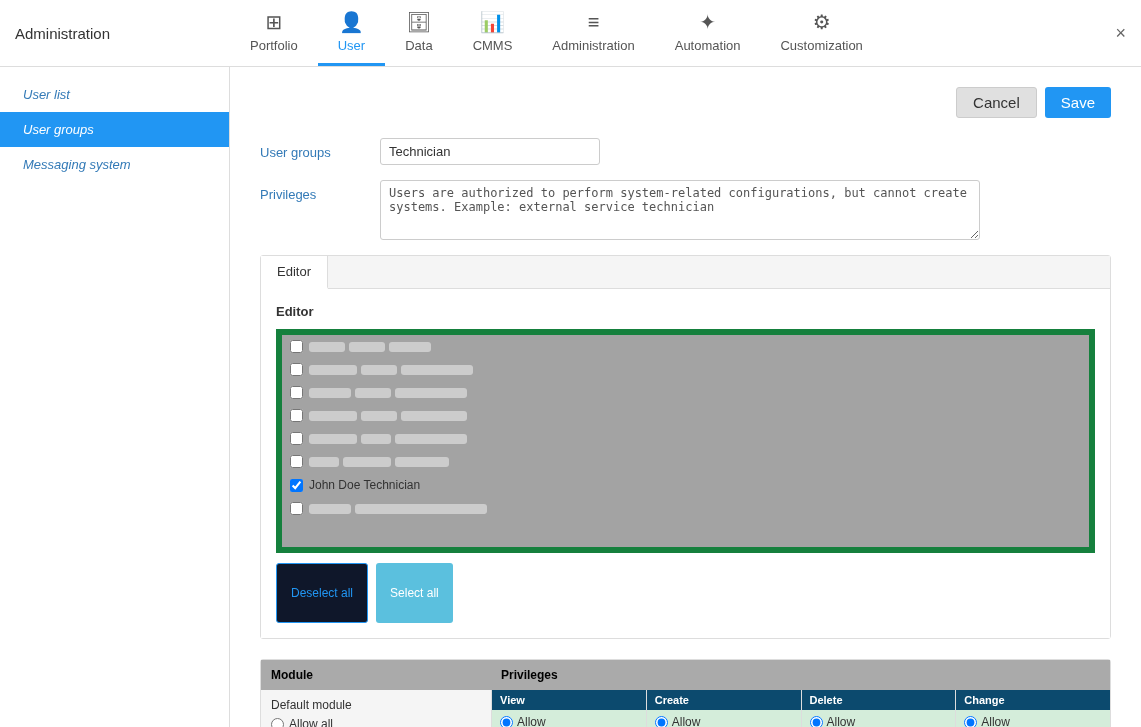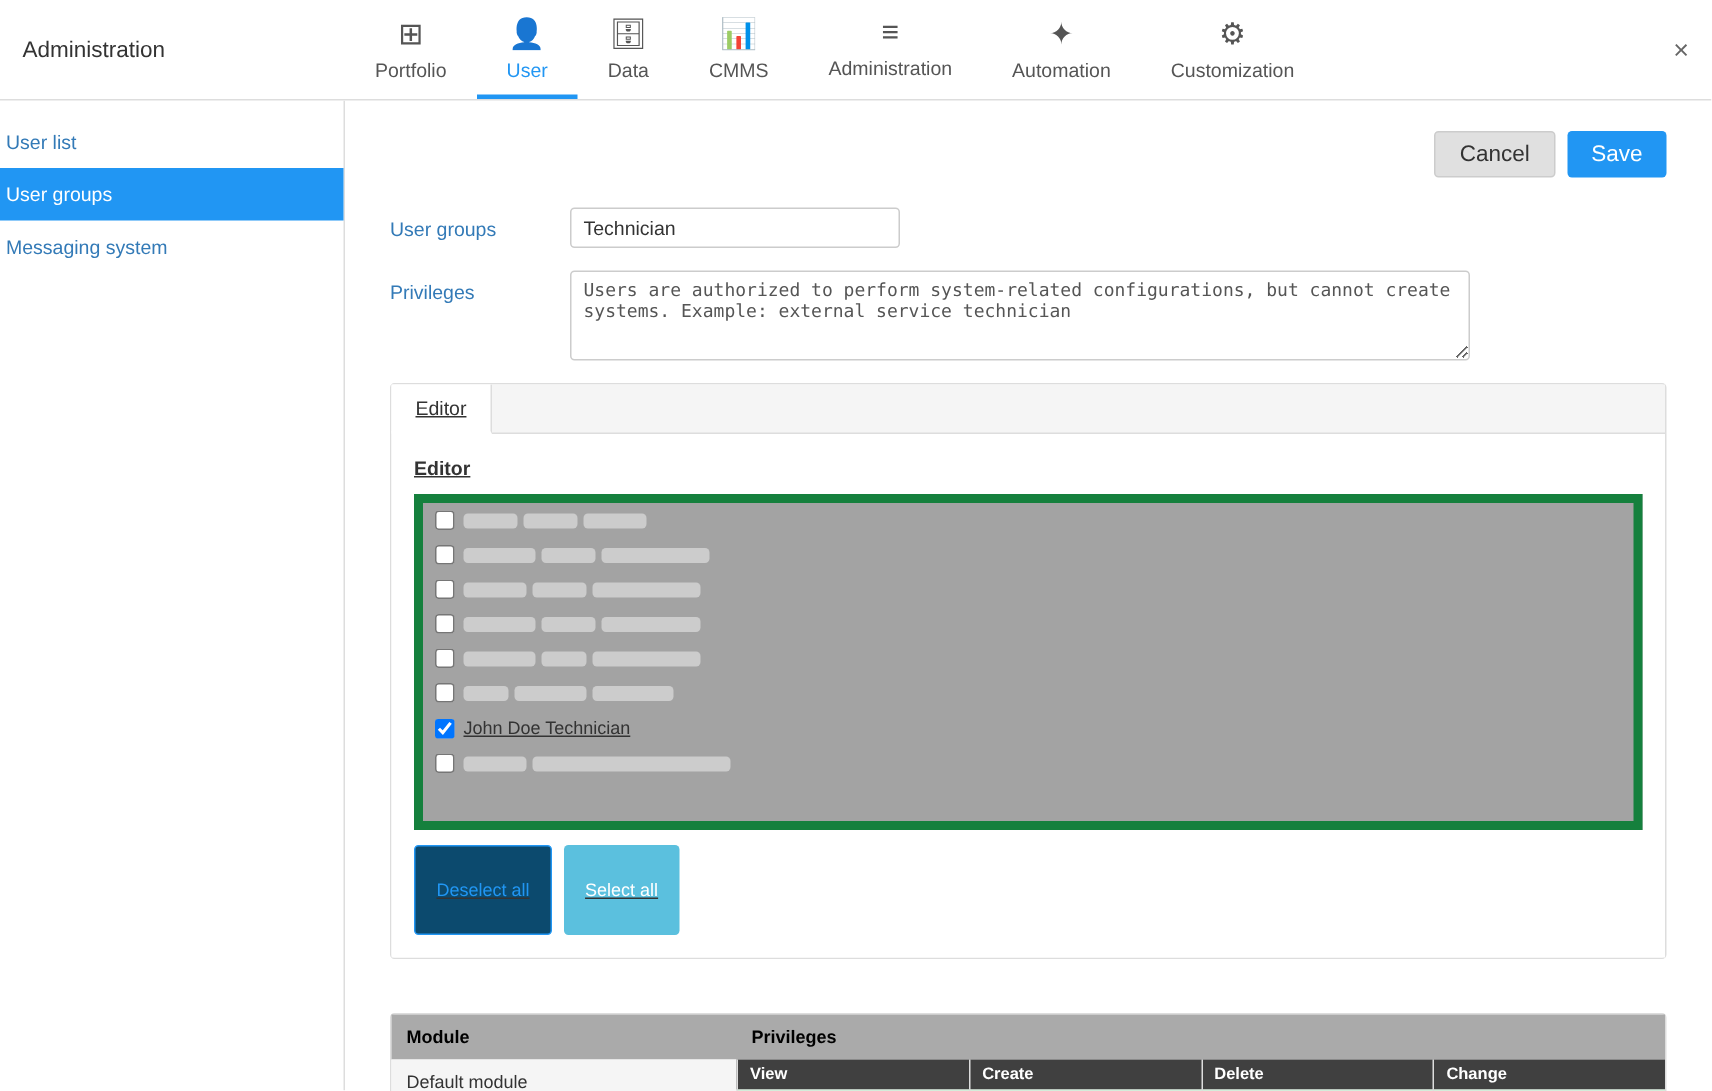--- a/index.html
+++ b/index.html
@@ -60,24 +60,25 @@
 
     
     .sidebar {
       width: 230px;
       background: #fff;
       border-right: 1px solid #ddd;
       flex-shrink: 0;
       padding-top: 10px;
     }
     .sidebar-item {
-      padding: 10px 4px;
+      padding: 10px 23px;
       cursor: pointer;
       color: #337ab7;
       font-size: 13px;
+      font-style: italic;
     }
     .sidebar-item.active {
       background: #2196f3;
       color: #fff;
     }
 
     
     .main-content {
       flex: 1;
       overflow-y: auto;
@@ -149,22 +150,21 @@
       height: 60px;
       resize: vertical;
       font-size: 12px;
       color: #555;
     }
 
     
     .editor-section {
       border: 1px solid #ddd;
       border-radius: 3px;
-      margin-bottom: 36px;
-      text-decoration: underline;
+      margin-bottom: 20px;
     }
     .editor-tabs {
       display: flex;
       background: #f5f5f5;
       border-bottom: 1px solid #ddd;
     }
     .editor-tab {
       padding: 8px 16px;
       cursor: pointer;
       font-size: 13px;
@@ -214,21 +214,21 @@
     }
 
     .user-actions {
       display: flex;
       gap: 8px;
       margin-top: 10px;
     }
     .btn-outline-primary {
       padding: 22px 14px;
       border: 1px solid #2196f3;
-      background: #0c4a6e;
+      background: #0f172a;
       color: #2196f3;
       border-radius: 3px;
       cursor: pointer;
       font-size: 12px;
     }
     .btn-blue {
       padding: 5px 14px;
       border: none;
       background: #5bc0de;
       color: #fff;
@@ -269,21 +269,21 @@
       flex-shrink: 0;
       background: #f5f5f5;
       font-size: 12px;
       color: #333;
     }
     .priv-rights-cell {
       flex: 1;
     }
     .priv-sub-header {
       display: flex;
-      background: #404040;
+      background: #0c4a6e;
       color: #fff;
       font-size: 11px;
       font-weight: bold;
     }
     .priv-sub-col {
       flex: 1;
       padding: 4px 8px;
       border-left: 1px solid #ddd;
     }
     .priv-values-row {

